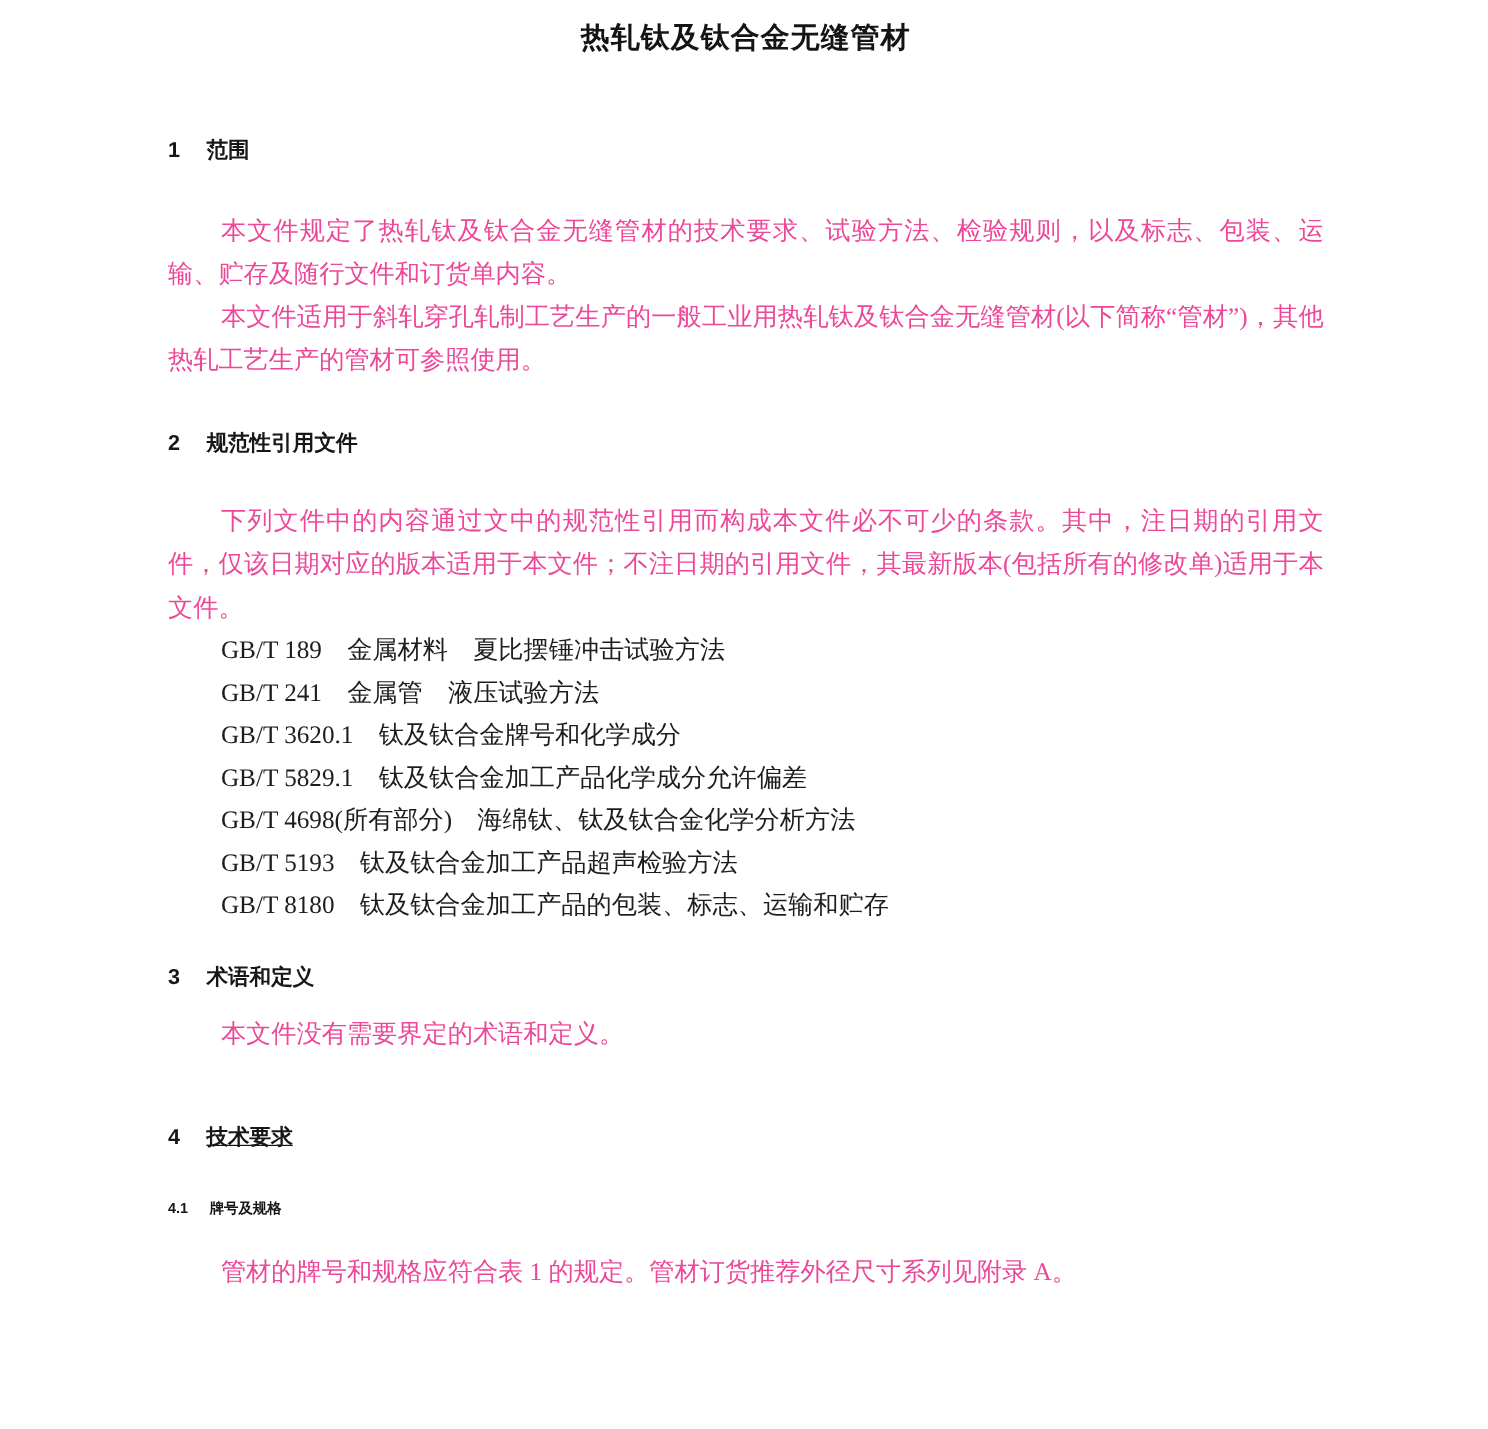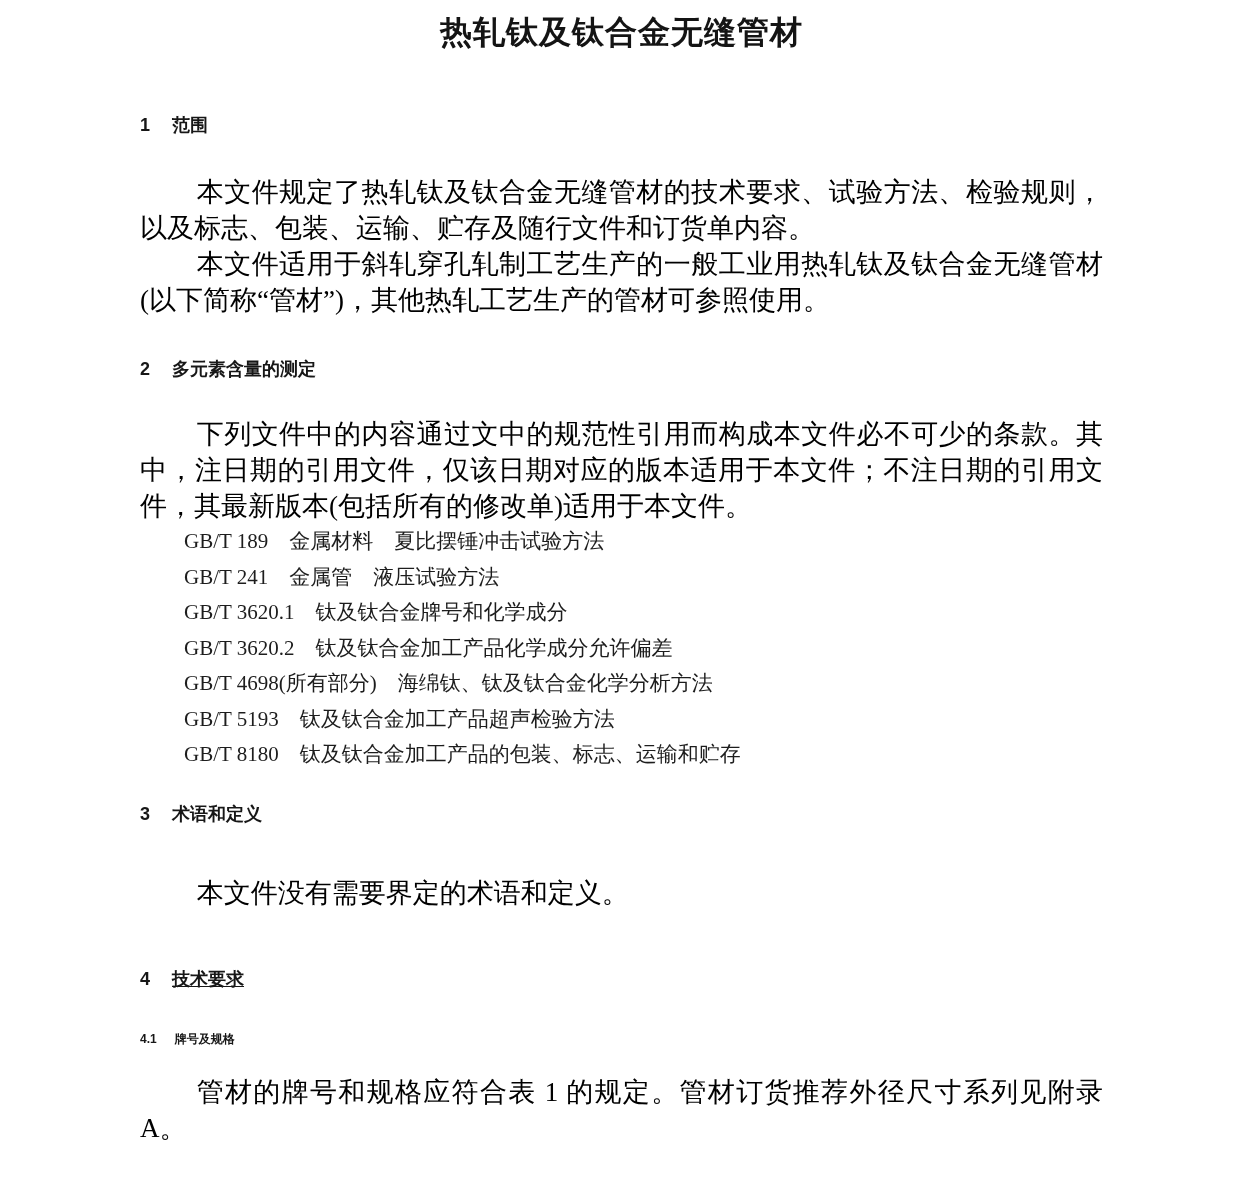--- a/index.html
+++ b/index.html
@@ -11,21 +11,21 @@
     margin: 0 auto;
     background: #ffffff;
     color: #1d1d1d;
     padding: 10px 137px 0 140px;
     font-family: "Liberation Serif", "DejaVu Serif", serif;
     overflow: hidden;
   }
   .doc-title {
     font-family: "Liberation Sans", "DejaVu Sans", sans-serif;
     font-weight: 700;
-    font-size: 32px;
+    font-size: 24px;
     line-height: 44px;
     text-align: center;
     margin: 0;
     color: #141414;
     letter-spacing: 1px;
   }
   .clause-heading {
     font-family: "Liberation Sans", "DejaVu Sans", sans-serif;
     font-weight: 700;
     font-size: 18px;
@@ -34,30 +34,30 @@
     color: #171717;
   }
   .clause-no { display: inline-block; margin-right: 22px; }
   .h-sec1 { margin-top: 58px; }
   .h-sec2 { margin-top: 38px; }
   .h-sec3 { margin-top: 28px; }
   .h-sec4 { margin-top: 55px; text-decoration: underline; }
   .h-sub41 { margin-top: 34px; font-size: 12px; }
   .h-sub41 .clause-no { margin-right: 18px; }
   .body-para {
-    font-size: 27px;
+    font-size: 21px;
     line-height: 36px;
     margin: 0;
     text-indent: 2.1em;
     text-align: justify;
-    color: #000000;
+    color: #ec4899;
   }
   .first-para { margin-top: 36px; }
   .intro-para { margin-top: 34px; }
-  .terms-para { margin-top: 48px; }
+  .terms-para { margin-top: 16px; }
   .spec-para  { margin-top: 22px; }
   .ref-list { margin-top: 0; }
   .ref-line {
     font-size: 21px;
     line-height: 35.5px;
     margin: 0;
     text-indent: 2.1em;
     text-align: justify;
     color: #1d1d1d;
   }
@@ -69,29 +69,29 @@
 
   <h1 class="doc-title">热轧钛及钛合金无缝管材</h1>
 
   <h2 class="clause-heading h-sec1">
     <span class="clause-no">1</span><span class="clause-title">范围</span>
   </h2>
   <p class="body-para first-para">本文件规定了热轧钛及钛合金无缝管材的技术要求、试验方法、检验规则，以及标志、包装、运输、贮存及随行文件和订货单内容。</p>
   <p class="body-para">本文件适用于斜轧穿孔轧制工艺生产的一般工业用热轧钛及钛合金无缝管材(以下简称“管材”)，其他热轧工艺生产的管材可参照使用。</p>
 
   <h2 class="clause-heading h-sec2">
-    <span class="clause-no">2</span><span class="clause-title">多元素含量的测定</span>
+    <span class="clause-no">2</span><span class="clause-title">规范性引用文件</span>
   </h2>
   <p class="body-para intro-para">下列文件中的内容通过文中的规范性引用而构成本文件必不可少的条款。其中，注日期的引用文件，仅该日期对应的版本适用于本文件；不注日期的引用文件，其最新版本(包括所有的修改单)适用于本文件。</p>
 
   <div class="ref-list">
     <p class="ref-line">GB/T 189　金属材料　夏比摆锤冲击试验方法</p>
     <p class="ref-line">GB/T 241　金属管　液压试验方法</p>
     <p class="ref-line">GB/T 3620.1　钛及钛合金牌号和化学成分</p>
-    <p class="ref-line">GB/T 3620.2　钛及钛合金加工产品化学成分允许偏差</p>
+    <p class="ref-line">GB/T 5829.1　钛及钛合金加工产品化学成分允许偏差</p>
     <p class="ref-line">GB/T 4698(所有部分)　海绵钛、钛及钛合金化学分析方法</p>
     <p class="ref-line">GB/T 5193　钛及钛合金加工产品超声检验方法</p>
     <p class="ref-line">GB/T 8180　钛及钛合金加工产品的包装、标志、运输和贮存</p>
   </div>
 
   <h2 class="clause-heading h-sec3">
     <span class="clause-no">3</span><span class="clause-title">术语和定义</span>
   </h2>
   <p class="body-para terms-para">本文件没有需要界定的术语和定义。</p>
 

